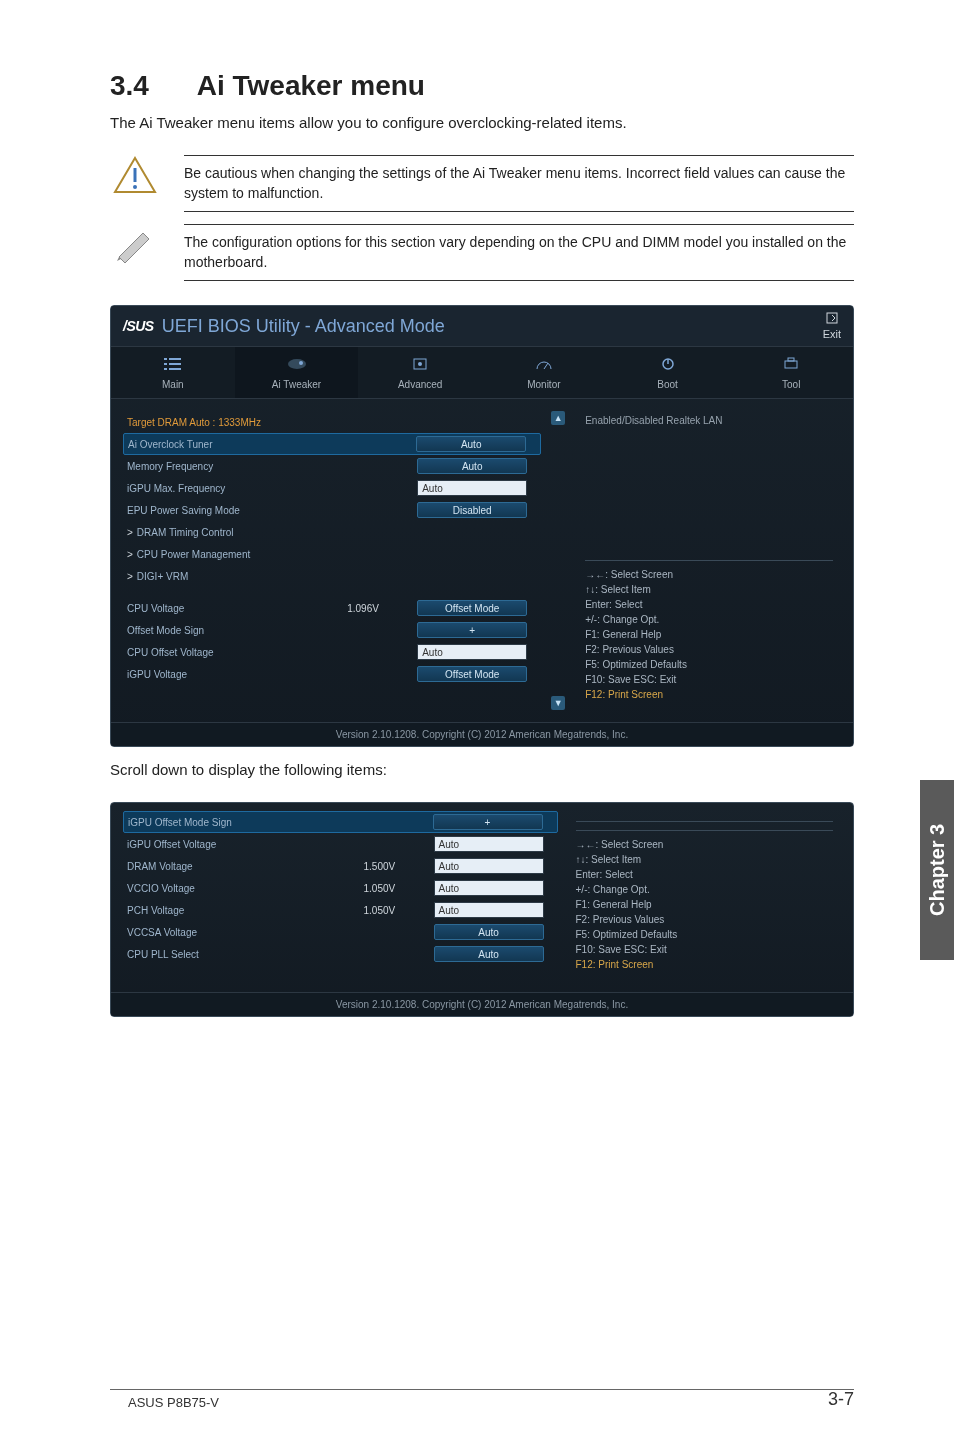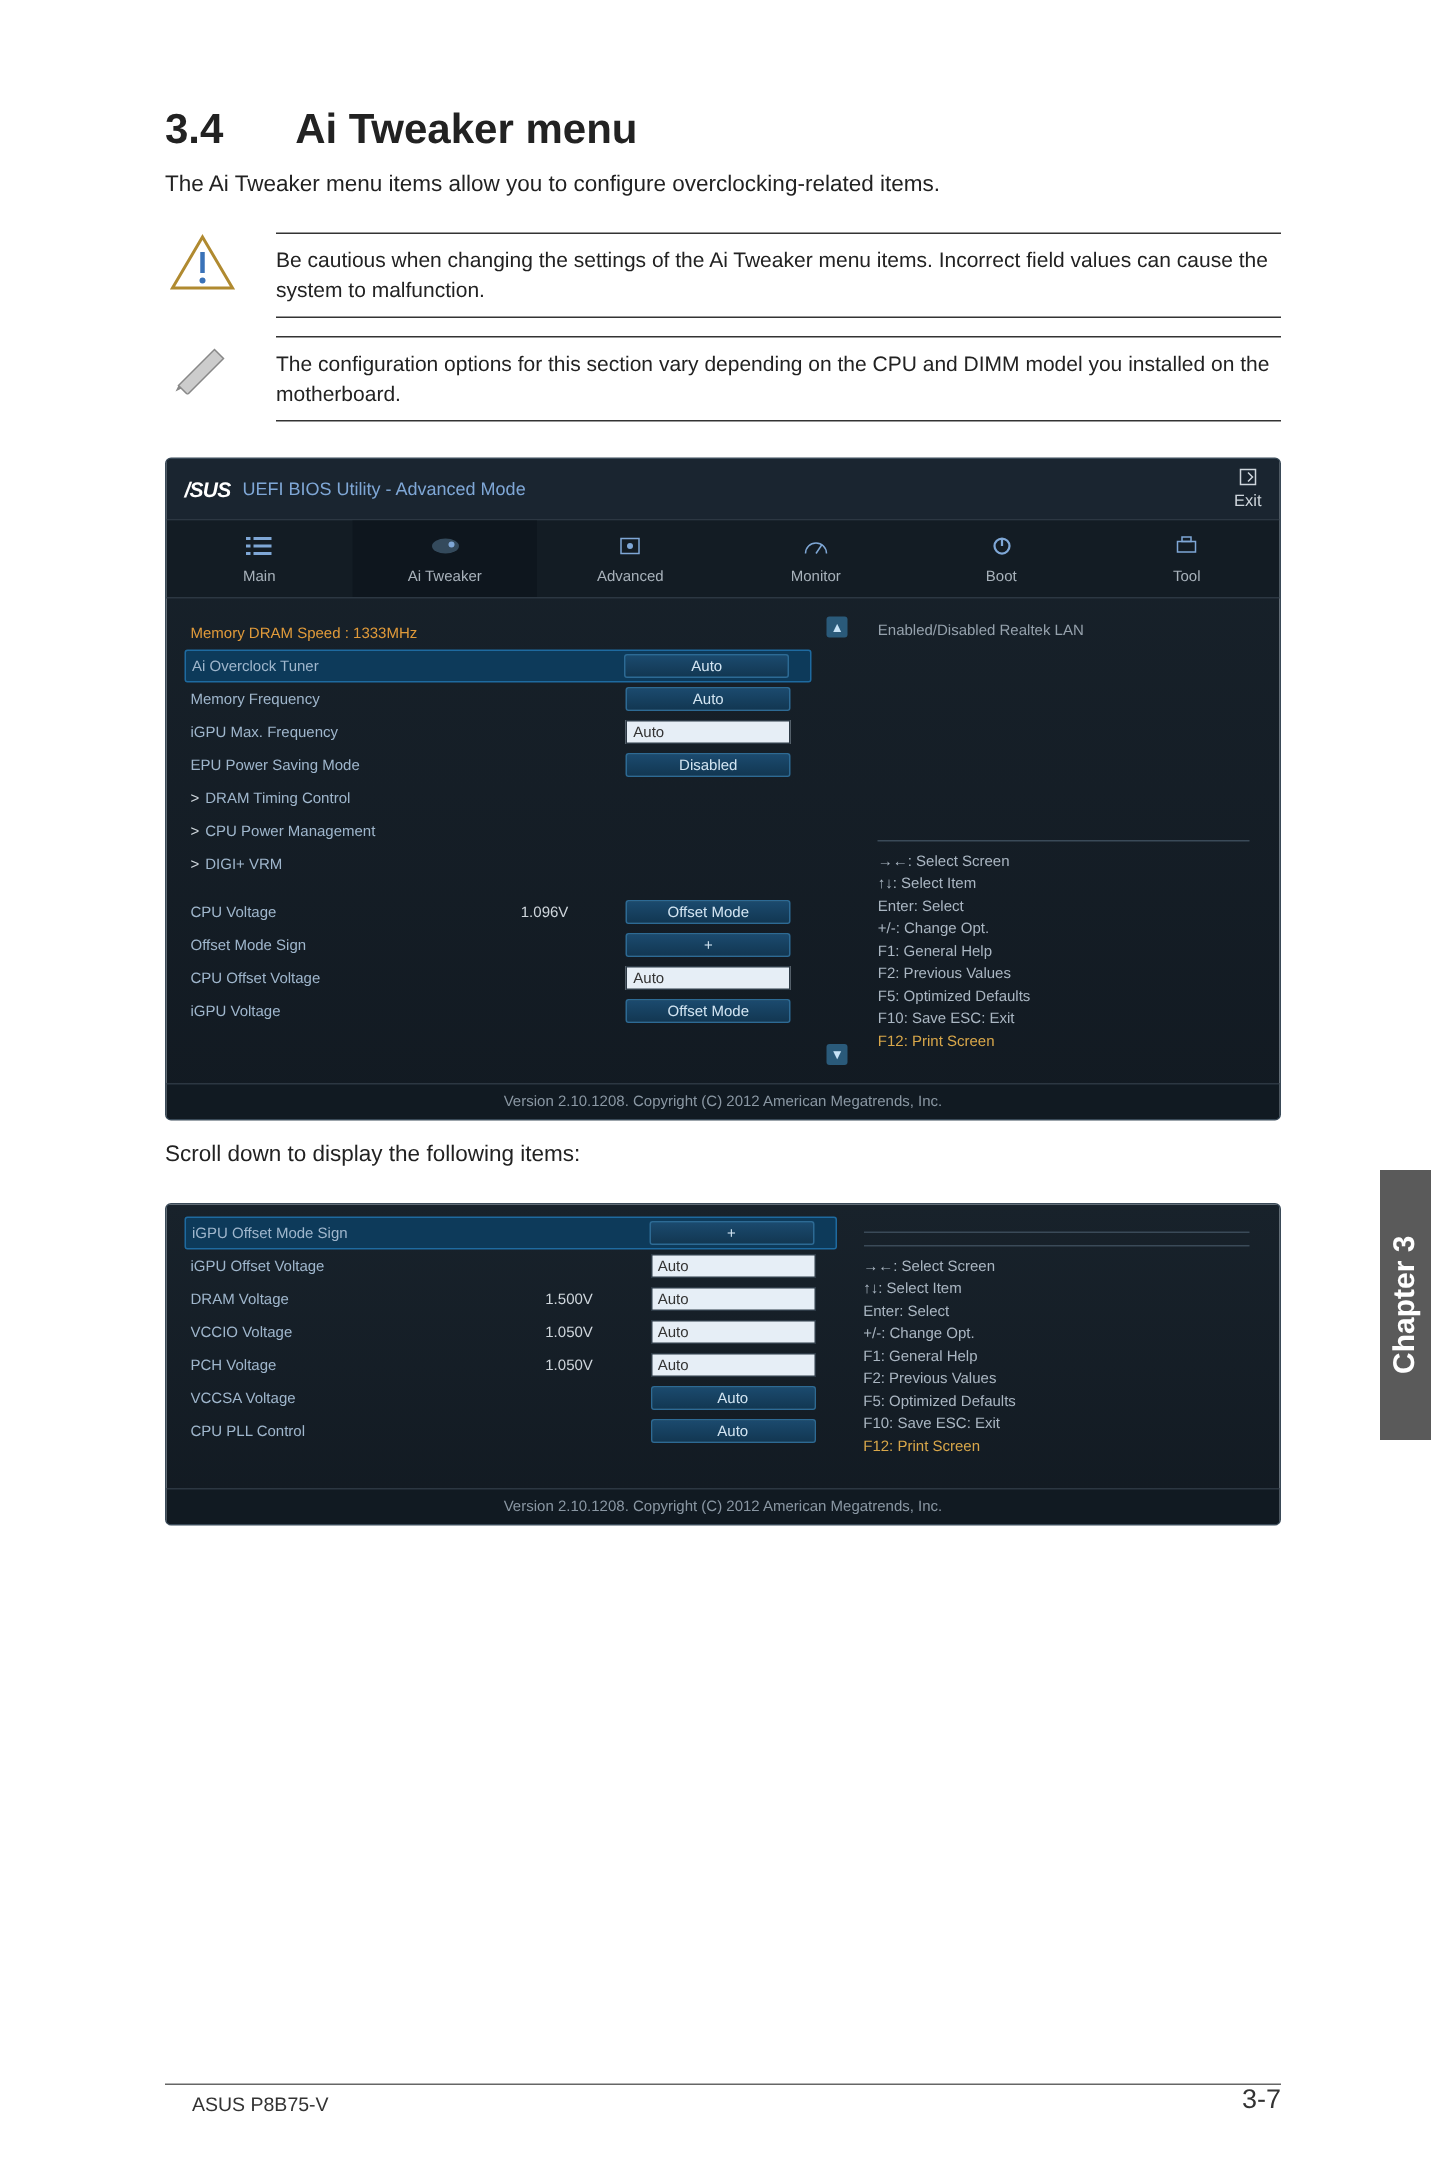--- a/index.html
+++ b/index.html
@@ -30,21 +30,21 @@
     color: #cfd6dc;
   }
   .bios-title-bar {
     display: flex; align-items: center; justify-content: space-between;
     padding: 6px 12px;
     border-bottom: 1px solid #2c3742;
     background: #1a2530;
   }
   .bios-logo { display:flex; align-items:center; gap:8px; }
   .bios-logo-text { color:#fff; font-weight:bold; font-style:italic; font-size:14px; letter-spacing:-0.5px; }
-  .bios-title { color:#7fa7d6; font-size:12px; }
+  .bios-title { color:#7fa7d6; font-size:18px; }
   .exit-btn { display:flex; align-items:center; gap:4px; color:#cfd6dc; font-size:11px;flex-direction:column; }
 
   .bios-tabs { display:flex; background:#131c24; border-bottom:1px solid #2c3742; }
   .bios-tab { flex:1; text-align:center; padding:10px 4px 8px; color:#a8b2bb; font-size:10px; position:relative; }
   .bios-tab.active { background:#0e161e; }
   .bios-tab .tab-icon { display:block; height:18px; margin-bottom:4px; }
   .bios-tab-label { display:block; }
 
   .bios-body { display:flex; padding:12px; gap:10px; }
   .bios-left { flex: 1.35; }
@@ -176,21 +176,21 @@
             <rect x="3" y="4" width="12" height="7" fill="none" stroke="#7fa7d6"></rect>
             <rect x="6" y="1" width="6" height="3" fill="none" stroke="#7fa7d6"></rect>
           </svg></span>
       <span class="bios-tab-label">Tool</span>
     </div>
   </div>
 
   <div class="bios-body">
     <div class="bios-left" id="rows1">
         <div class="bios-row">
-          <div class="row-label orange"><span>Memory DRAM Speed : 1333MHz</span></div>
+          <div class="row-label orange"><span>Target DRAM Auto : 1333MHz</span></div>
           <div class="row-field"></div>
         </div>
         <div class="bios-row sel">
           <div class="row-label "><span>Ai Overclock Tuner</span></div>
           <div class="row-field"><span class="dropdown long">Auto</span></div>
         </div>
         <div class="bios-row">
           <div class="row-label "><span>Memory Frequency</span></div>
           <div class="row-field"><span class="dropdown long">Auto</span></div>
         </div>
@@ -285,21 +285,21 @@
         <div class="bios-row">
           <div class="row-label "><span>PCH Voltage</span></div>
           <div class="row-reading">1.050V</div>
           <div class="row-field"><span class="textinput">Auto</span></div>
         </div>
         <div class="bios-row">
           <div class="row-label "><span>VCCSA Voltage</span></div>
           <div class="row-field"><span class="dropdown long">Auto</span></div>
         </div>
         <div class="bios-row">
-          <div class="row-label "><span>CPU PLL Control</span></div>
+          <div class="row-label "><span>CPU PLL Select</span></div>
           <div class="row-field"><span class="dropdown long">Auto</span></div>
         </div>
       </div>
     <div class="bios-right">
       <div class="help-divider"></div>
       <div class="help-keys" id="help-keys2">
           <div class="hr"></div>
           <div>→←: Select Screen</div>
           <div>↑↓: Select Item</div>
           <div>Enter: Select</div>

